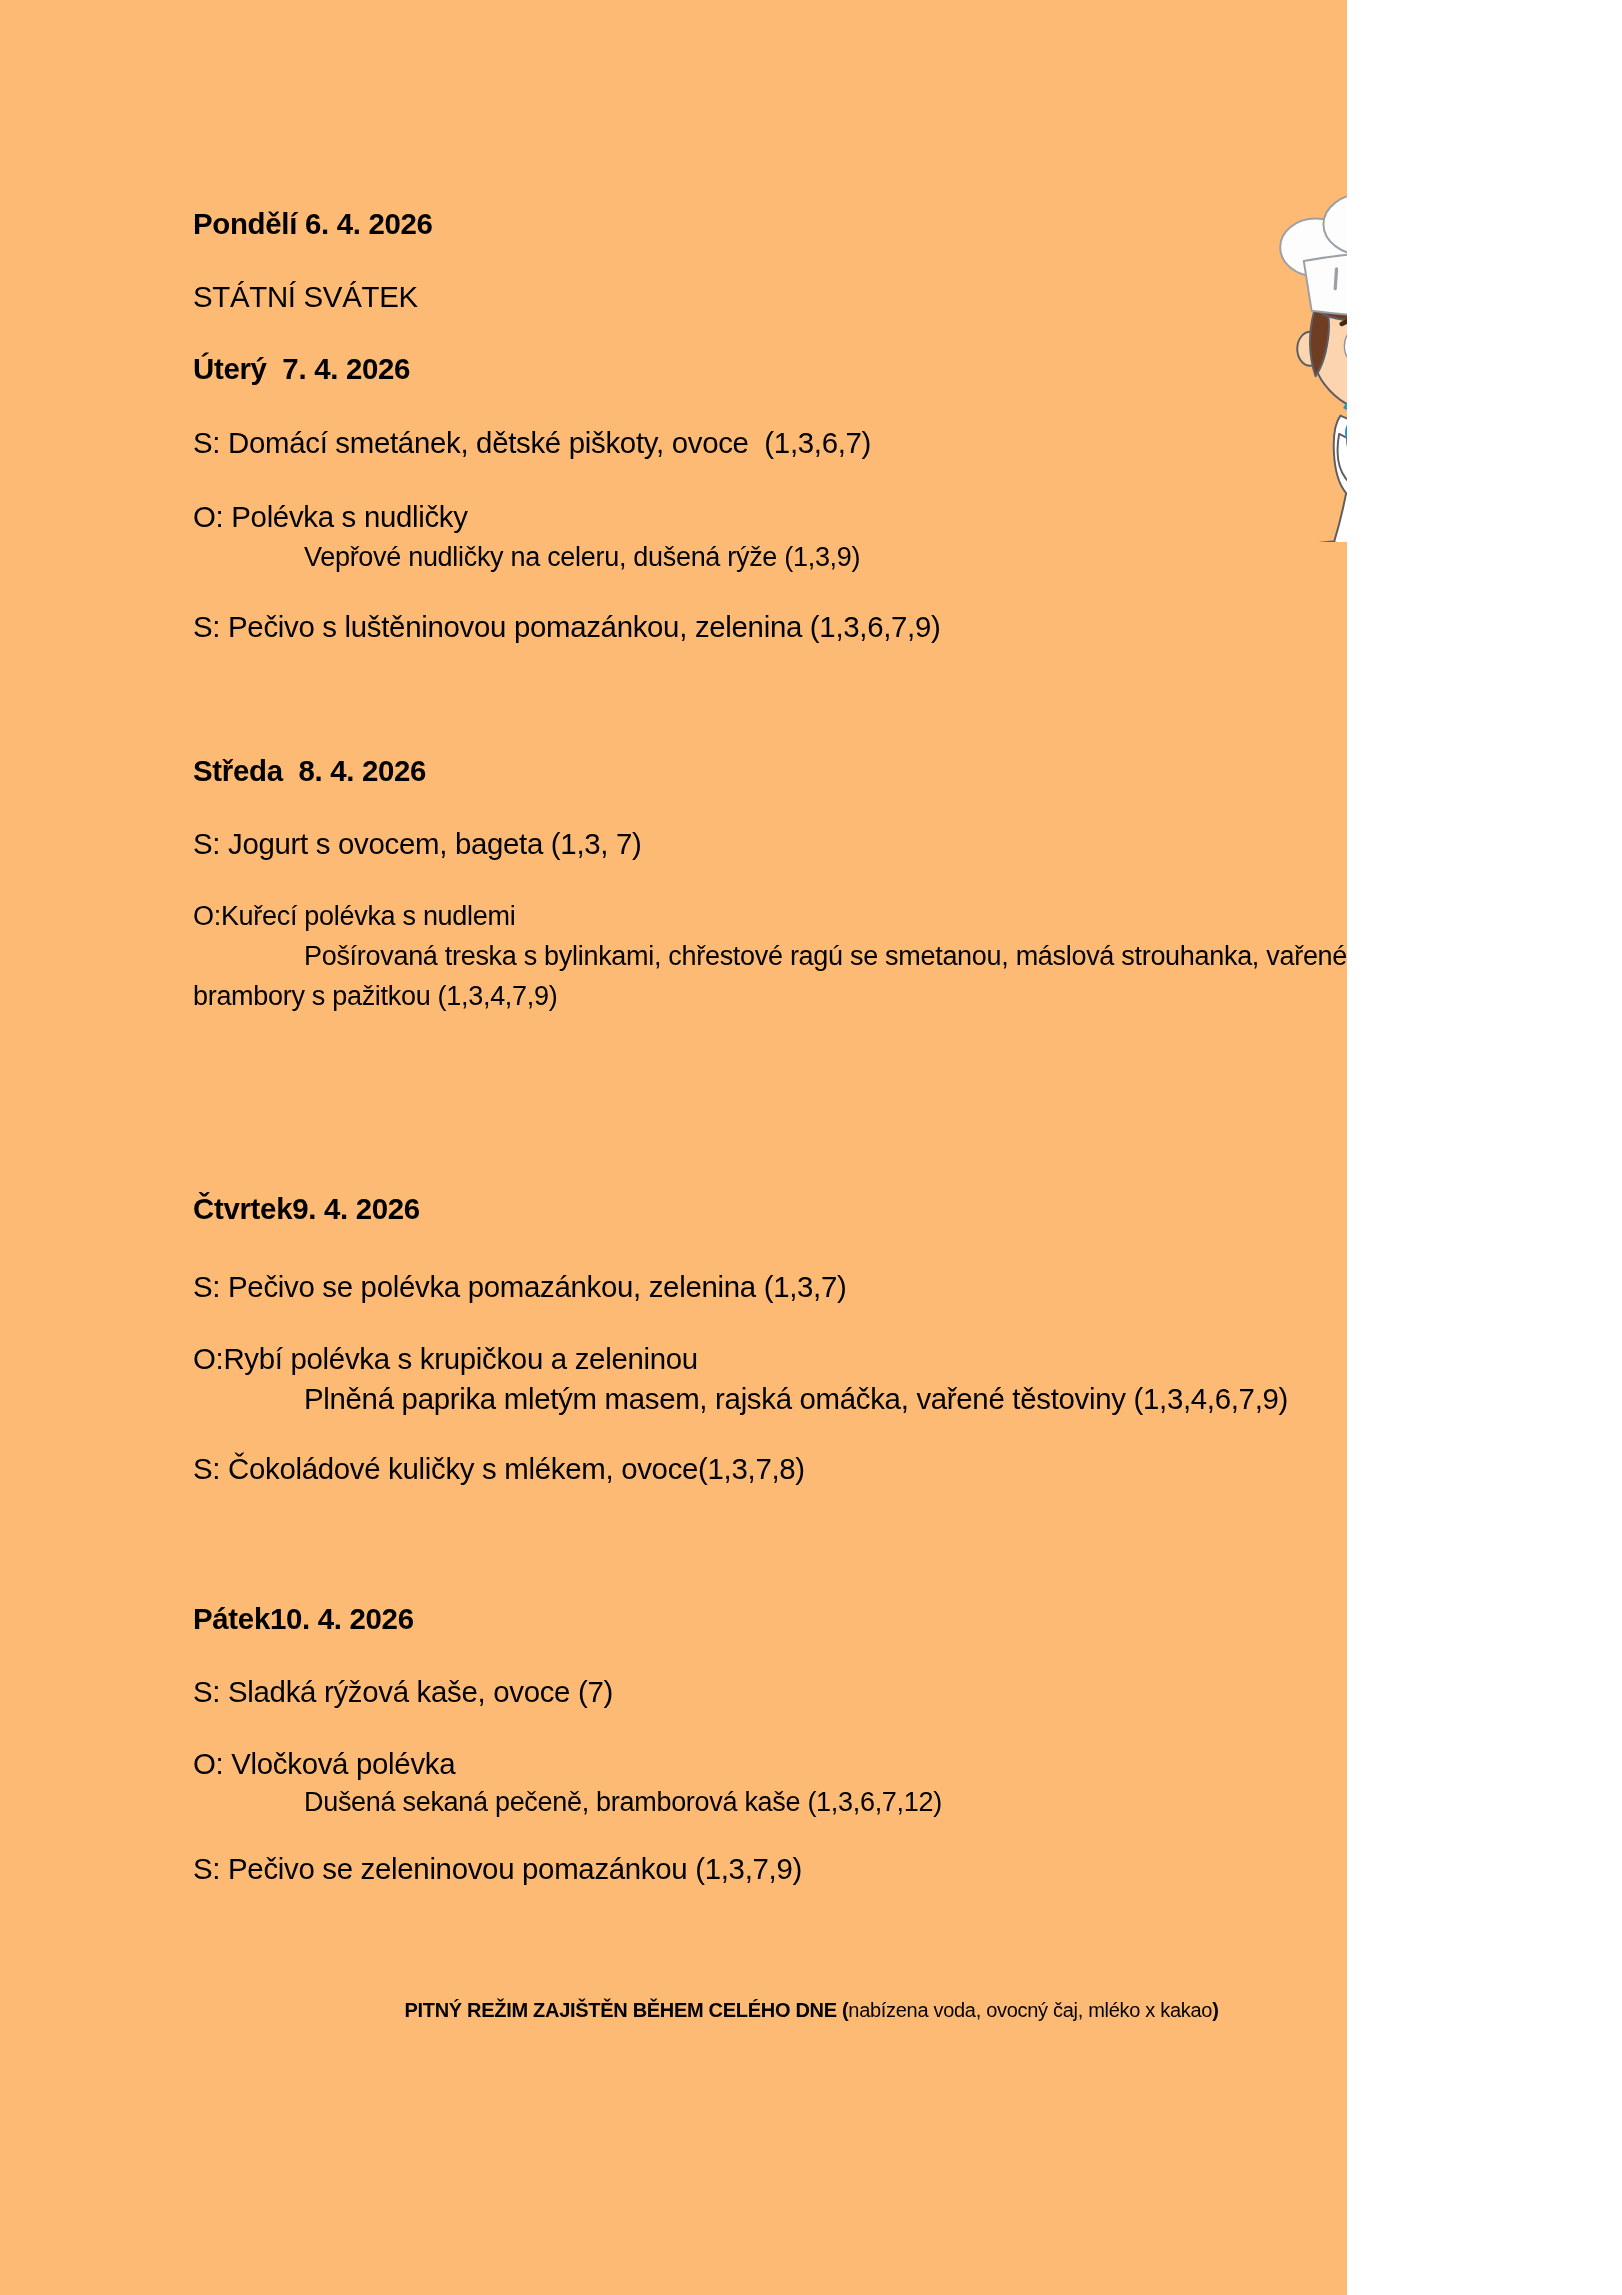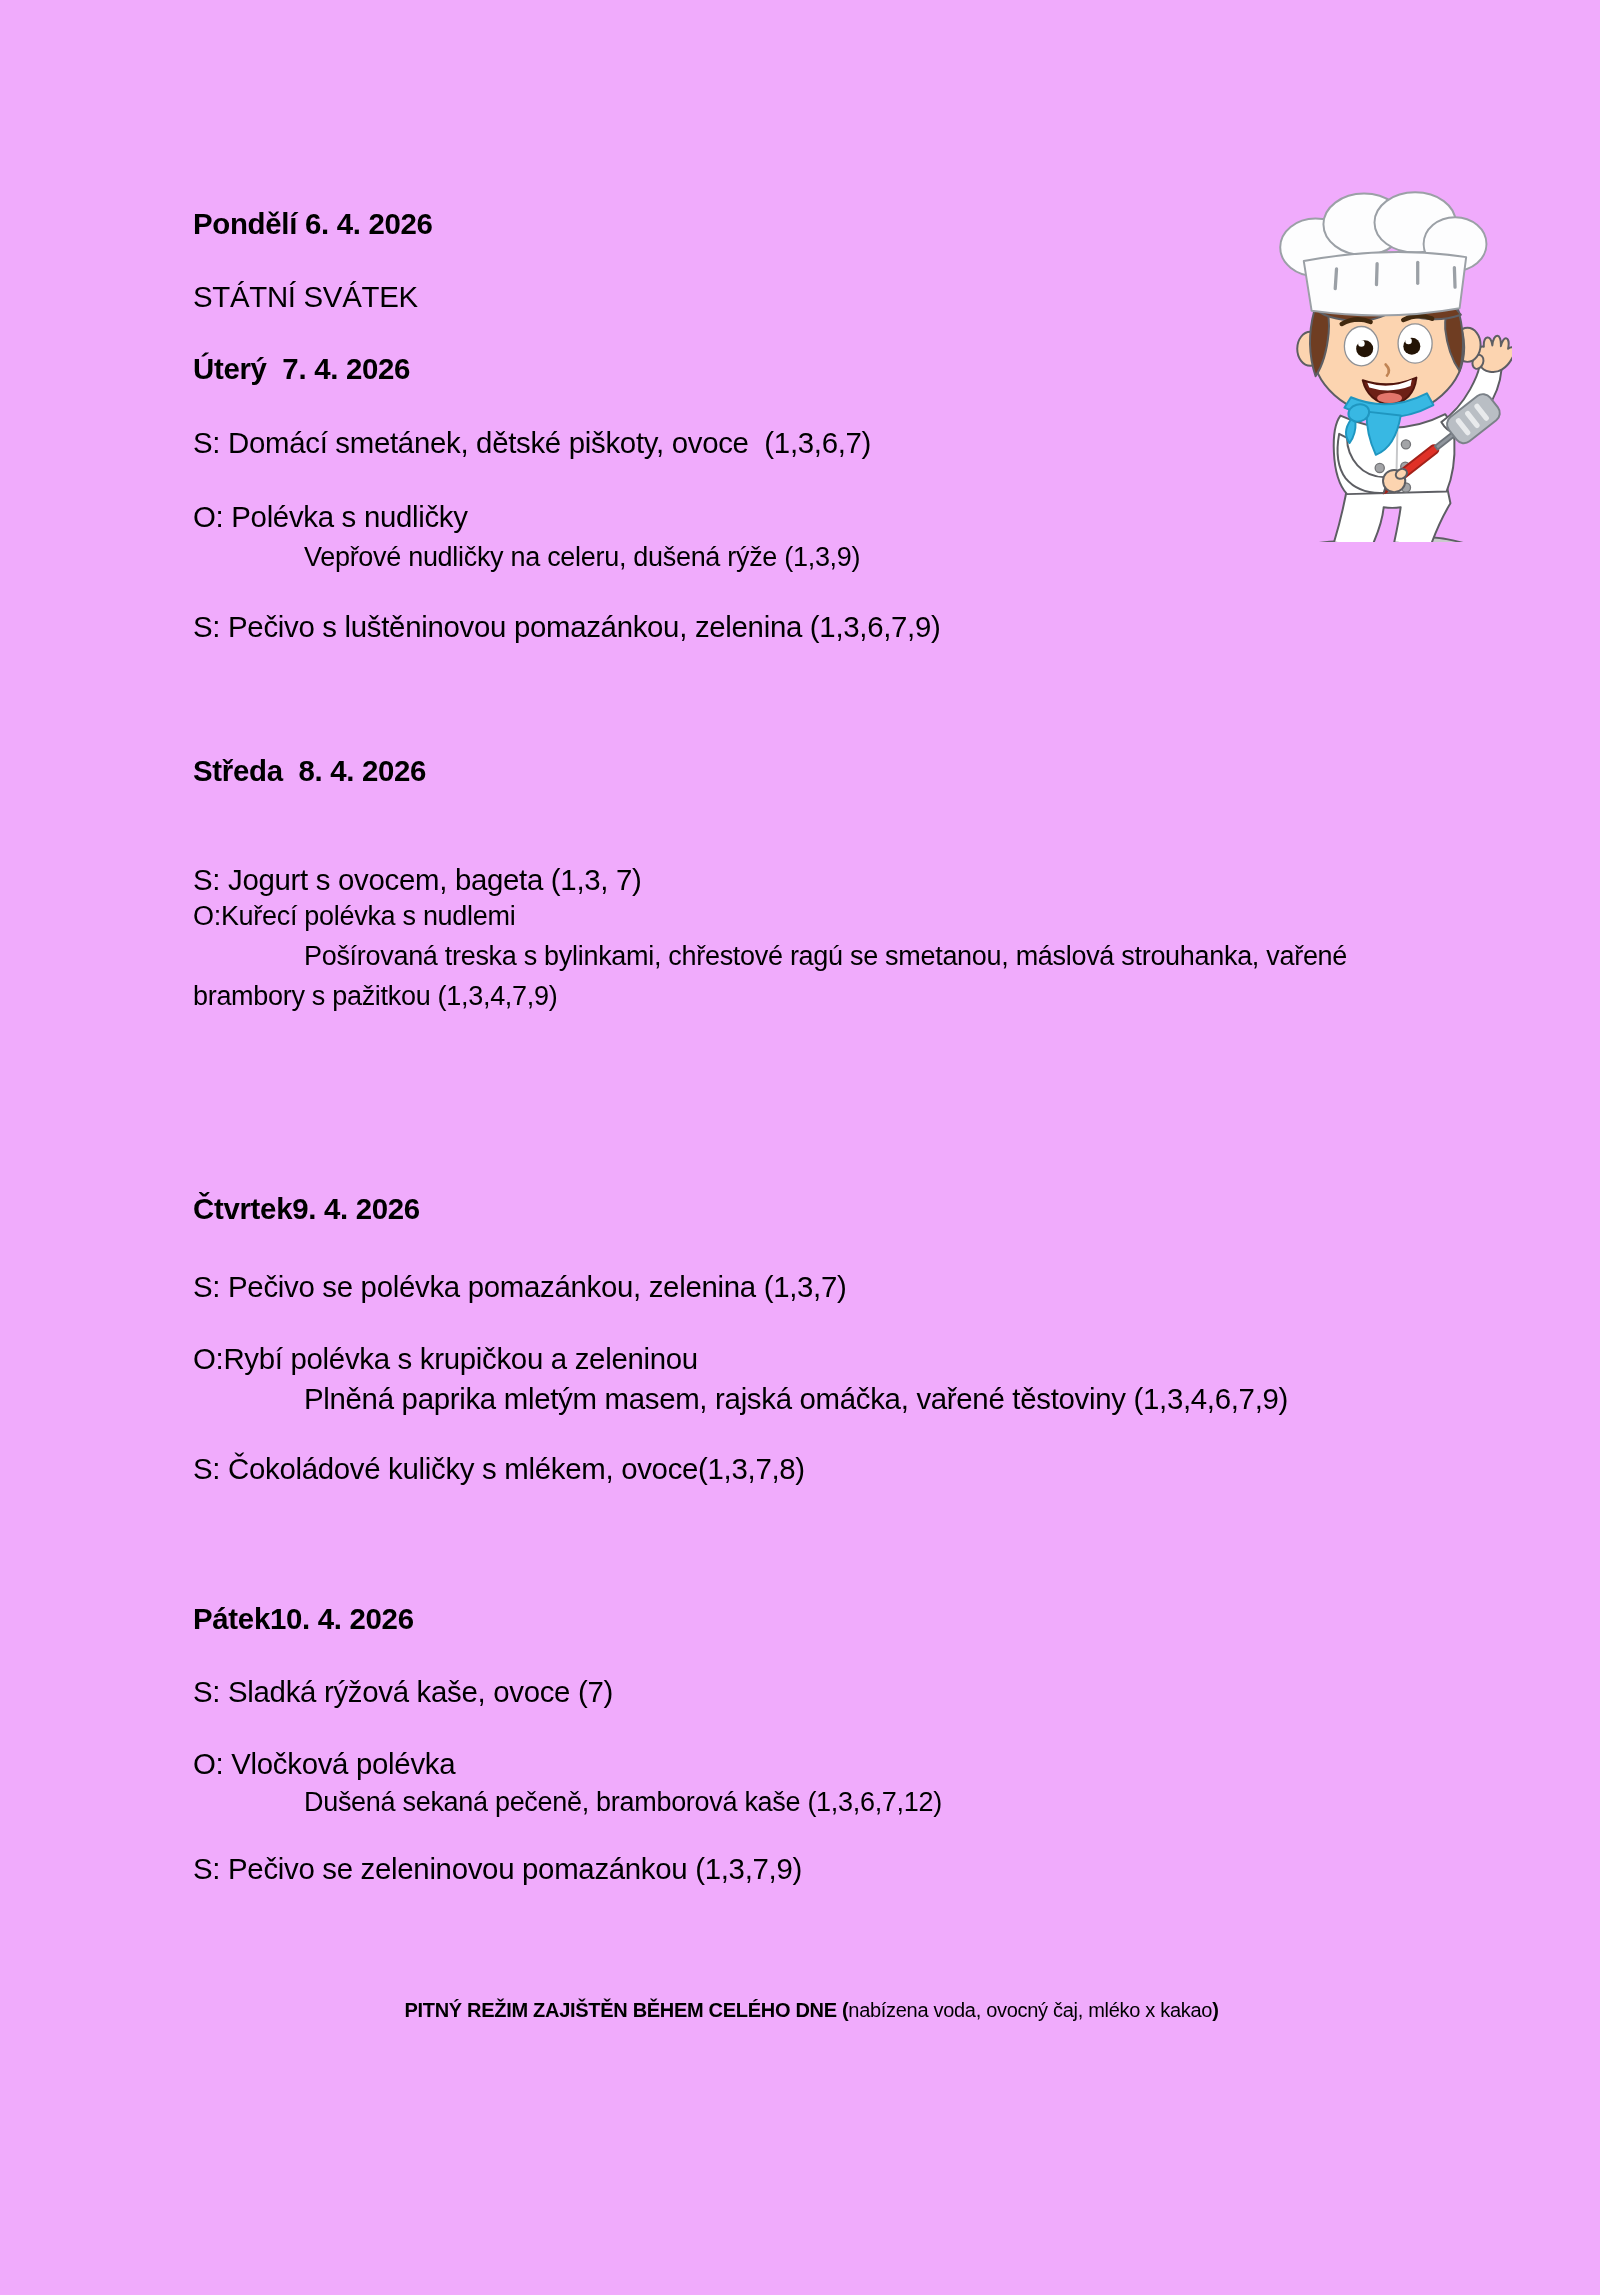--- a/index.html
+++ b/index.html
@@ -1,19 +1,19 @@
 <!DOCTYPE html>
 <html lang="cs" style="font-size:10.5px"><head>
 <meta charset="utf-8">
 <style>
   html,body{margin:0;padding:0;background:#ffffff;}
   .page{
     position:relative;
-    width:1600px;height:2295px;
-    background:#f0abfc;
+    width:1347px;height:2295px;
+    background:#fdba74;
     color:#000000;
     font-family:"Liberation Sans", sans-serif;
     overflow:hidden;
   }
   .line{
     position:absolute;
     margin:0;
     left:193px;
     font-size:29.4px;
     line-height:1.2;
@@ -44,21 +44,21 @@
   <p class="line bold" style="top:206px">Pondělí 6. 4. 2026</p>
   <p class="line" style="top:279px">STÁTNÍ SVÁTEK</p>
 
   <p class="line bold" style="top:351px">Úterý  7. 4. 2026</p>
   <p class="line" style="top:425px">S: Domácí smetánek, dětské piškoty, ovoce  (1,3,6,7)</p>
   <p class="line" style="top:499px">O: Polévka s nudličky</p>
   <p class="line small indent" style="top:541px">Vepřové nudličky na celeru, dušená rýže (1,3,9)</p>
   <p class="line" style="top:609px">S: Pečivo s luštěninovou pomazánkou, zelenina (1,3,6,7,9)</p>
 
   <p class="line bold" style="top:753px">Středa  8. 4. 2026</p>
-  <p class="line" style="top:862px">S: Jogurt s ovocem, bageta (1,3, 7)</p>
+  <p class="line" style="top:826px">S: Jogurt s ovocem, bageta (1,3, 7)</p>
   <p class="line small" style="top:900px">O:Kuřecí polévka s nudlemi</p>
   <p class="line small indent" style="top:940px">Pošírovaná treska s bylinkami, chřestové ragú se smetanou, máslová strouhanka, vařené</p>
   <p class="line small" style="top:980px">brambory s pažitkou (1,3,4,7,9)</p>
 
   <p class="line bold" style="top:1191px">Čtvrtek9. 4. 2026</p>
   <p class="line" style="top:1269px">S: Pečivo se polévka pomazánkou, zelenina (1,3,7)</p>
   <p class="line" style="top:1341px">O:Rybí polévka s krupičkou a zeleninou</p>
   <p class="line indent" style="top:1381px">Plněná paprika mletým masem, rajská omáčka, vařené těstoviny (1,3,4,6,7,9)</p>
   <p class="line" style="top:1451px">S: Čokoládové kuličky s mlékem, ovoce(1,3,7,8)</p>
 

